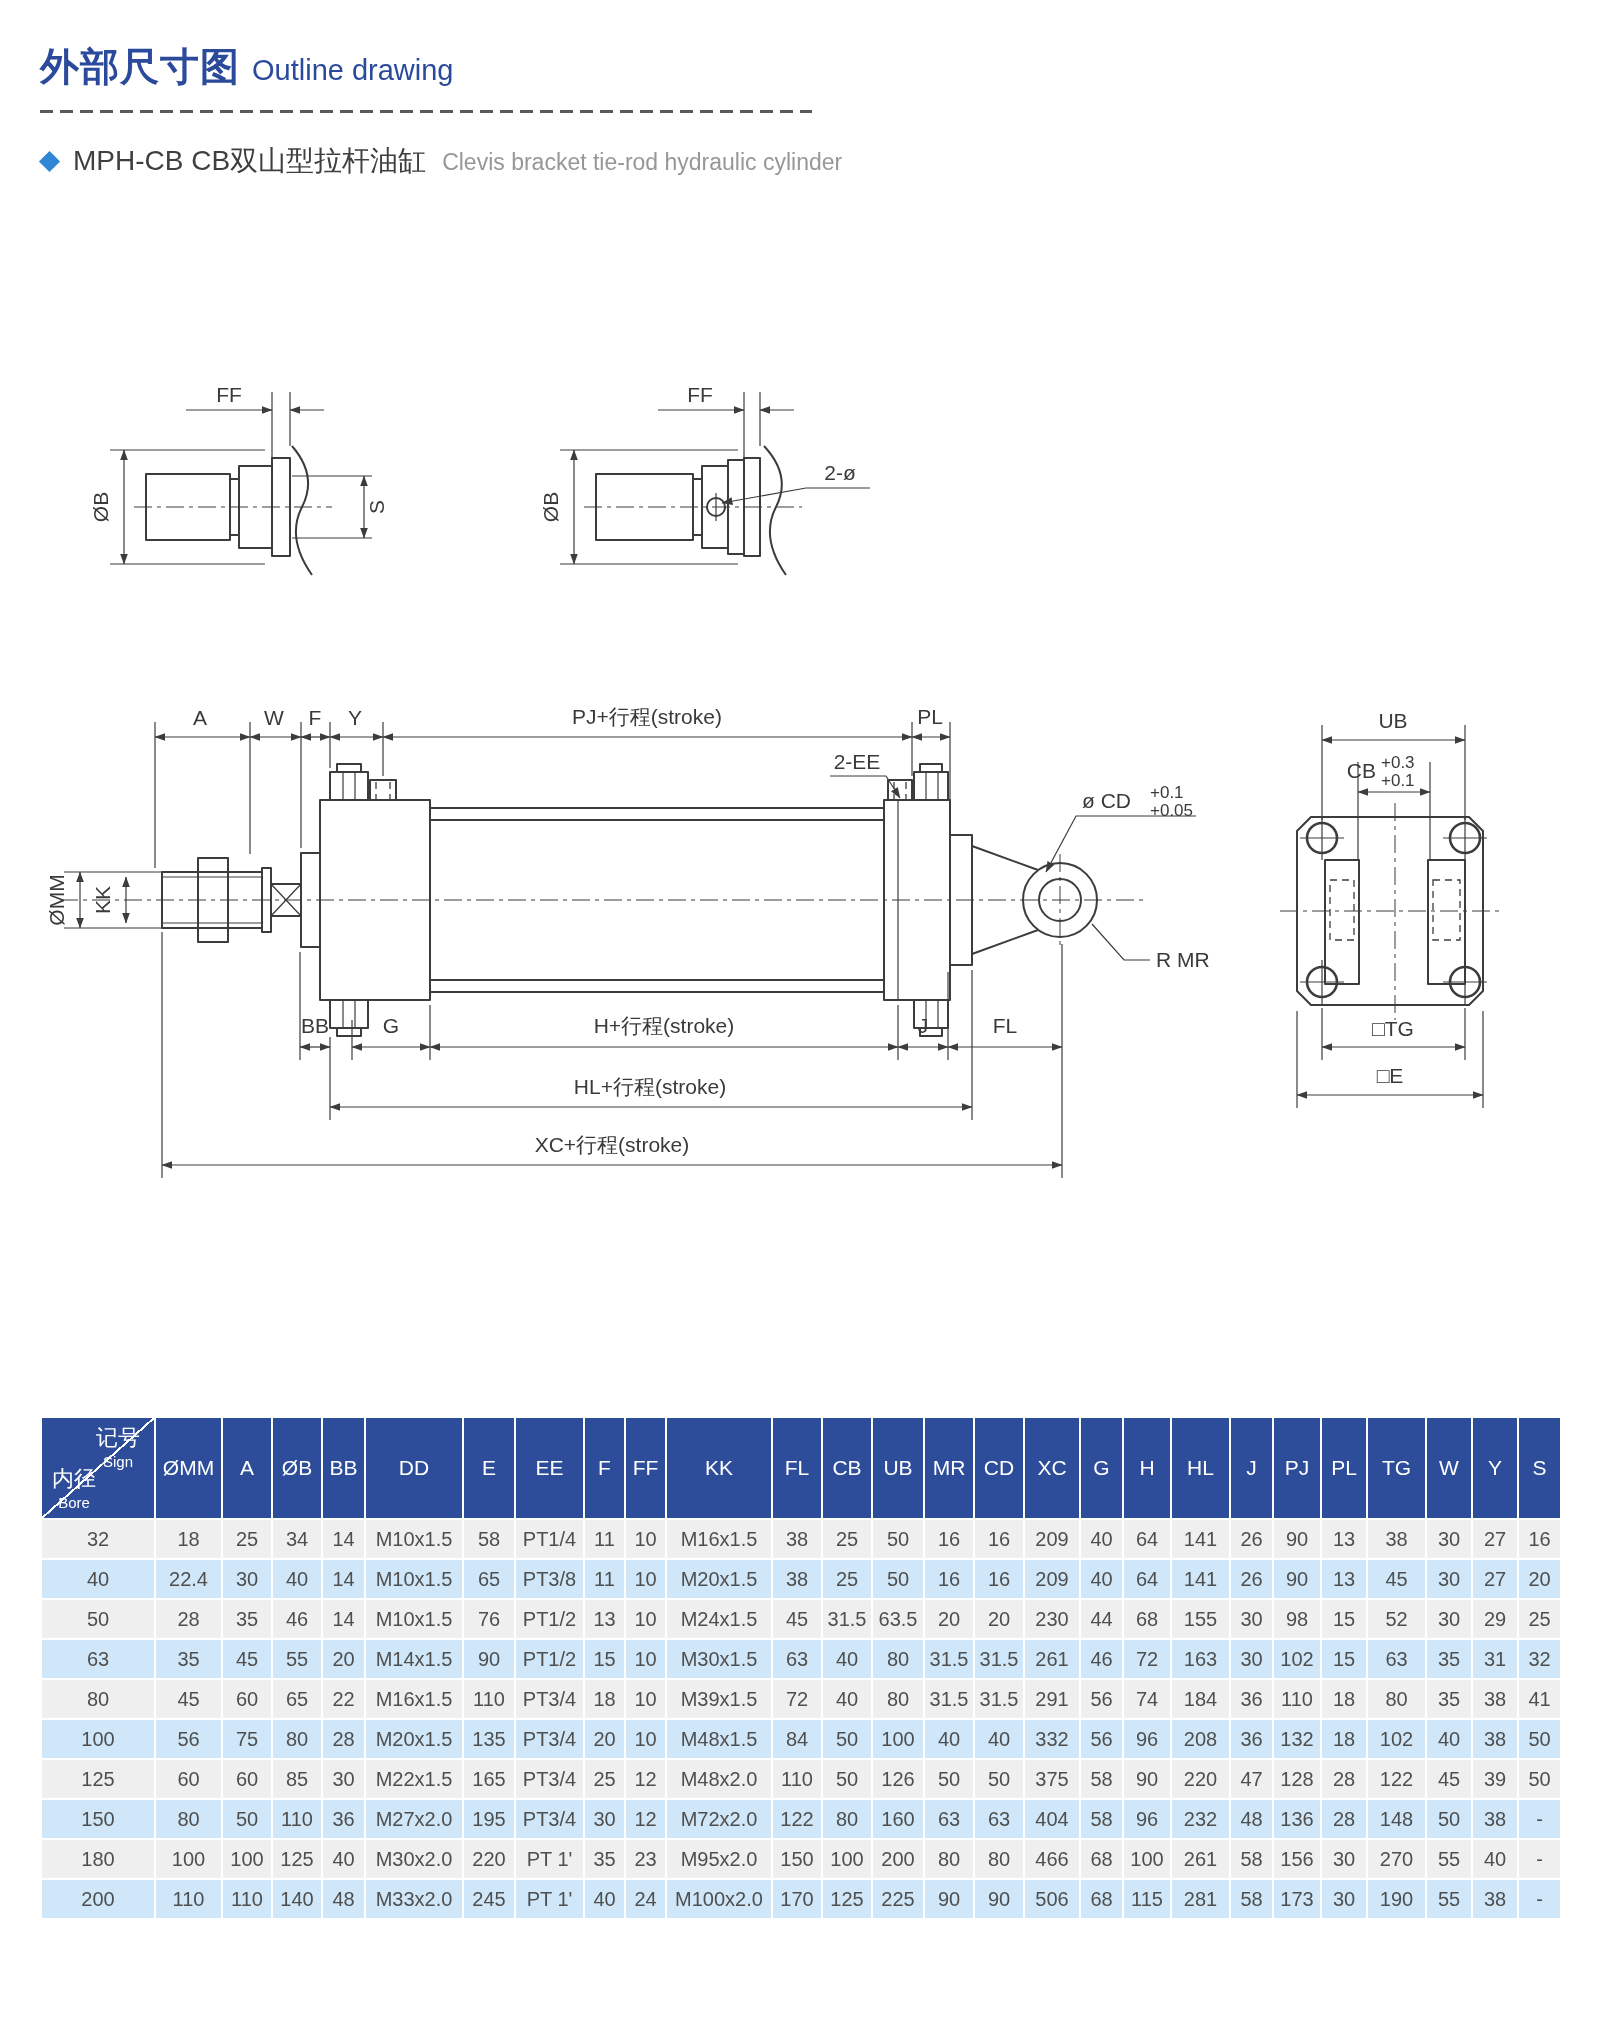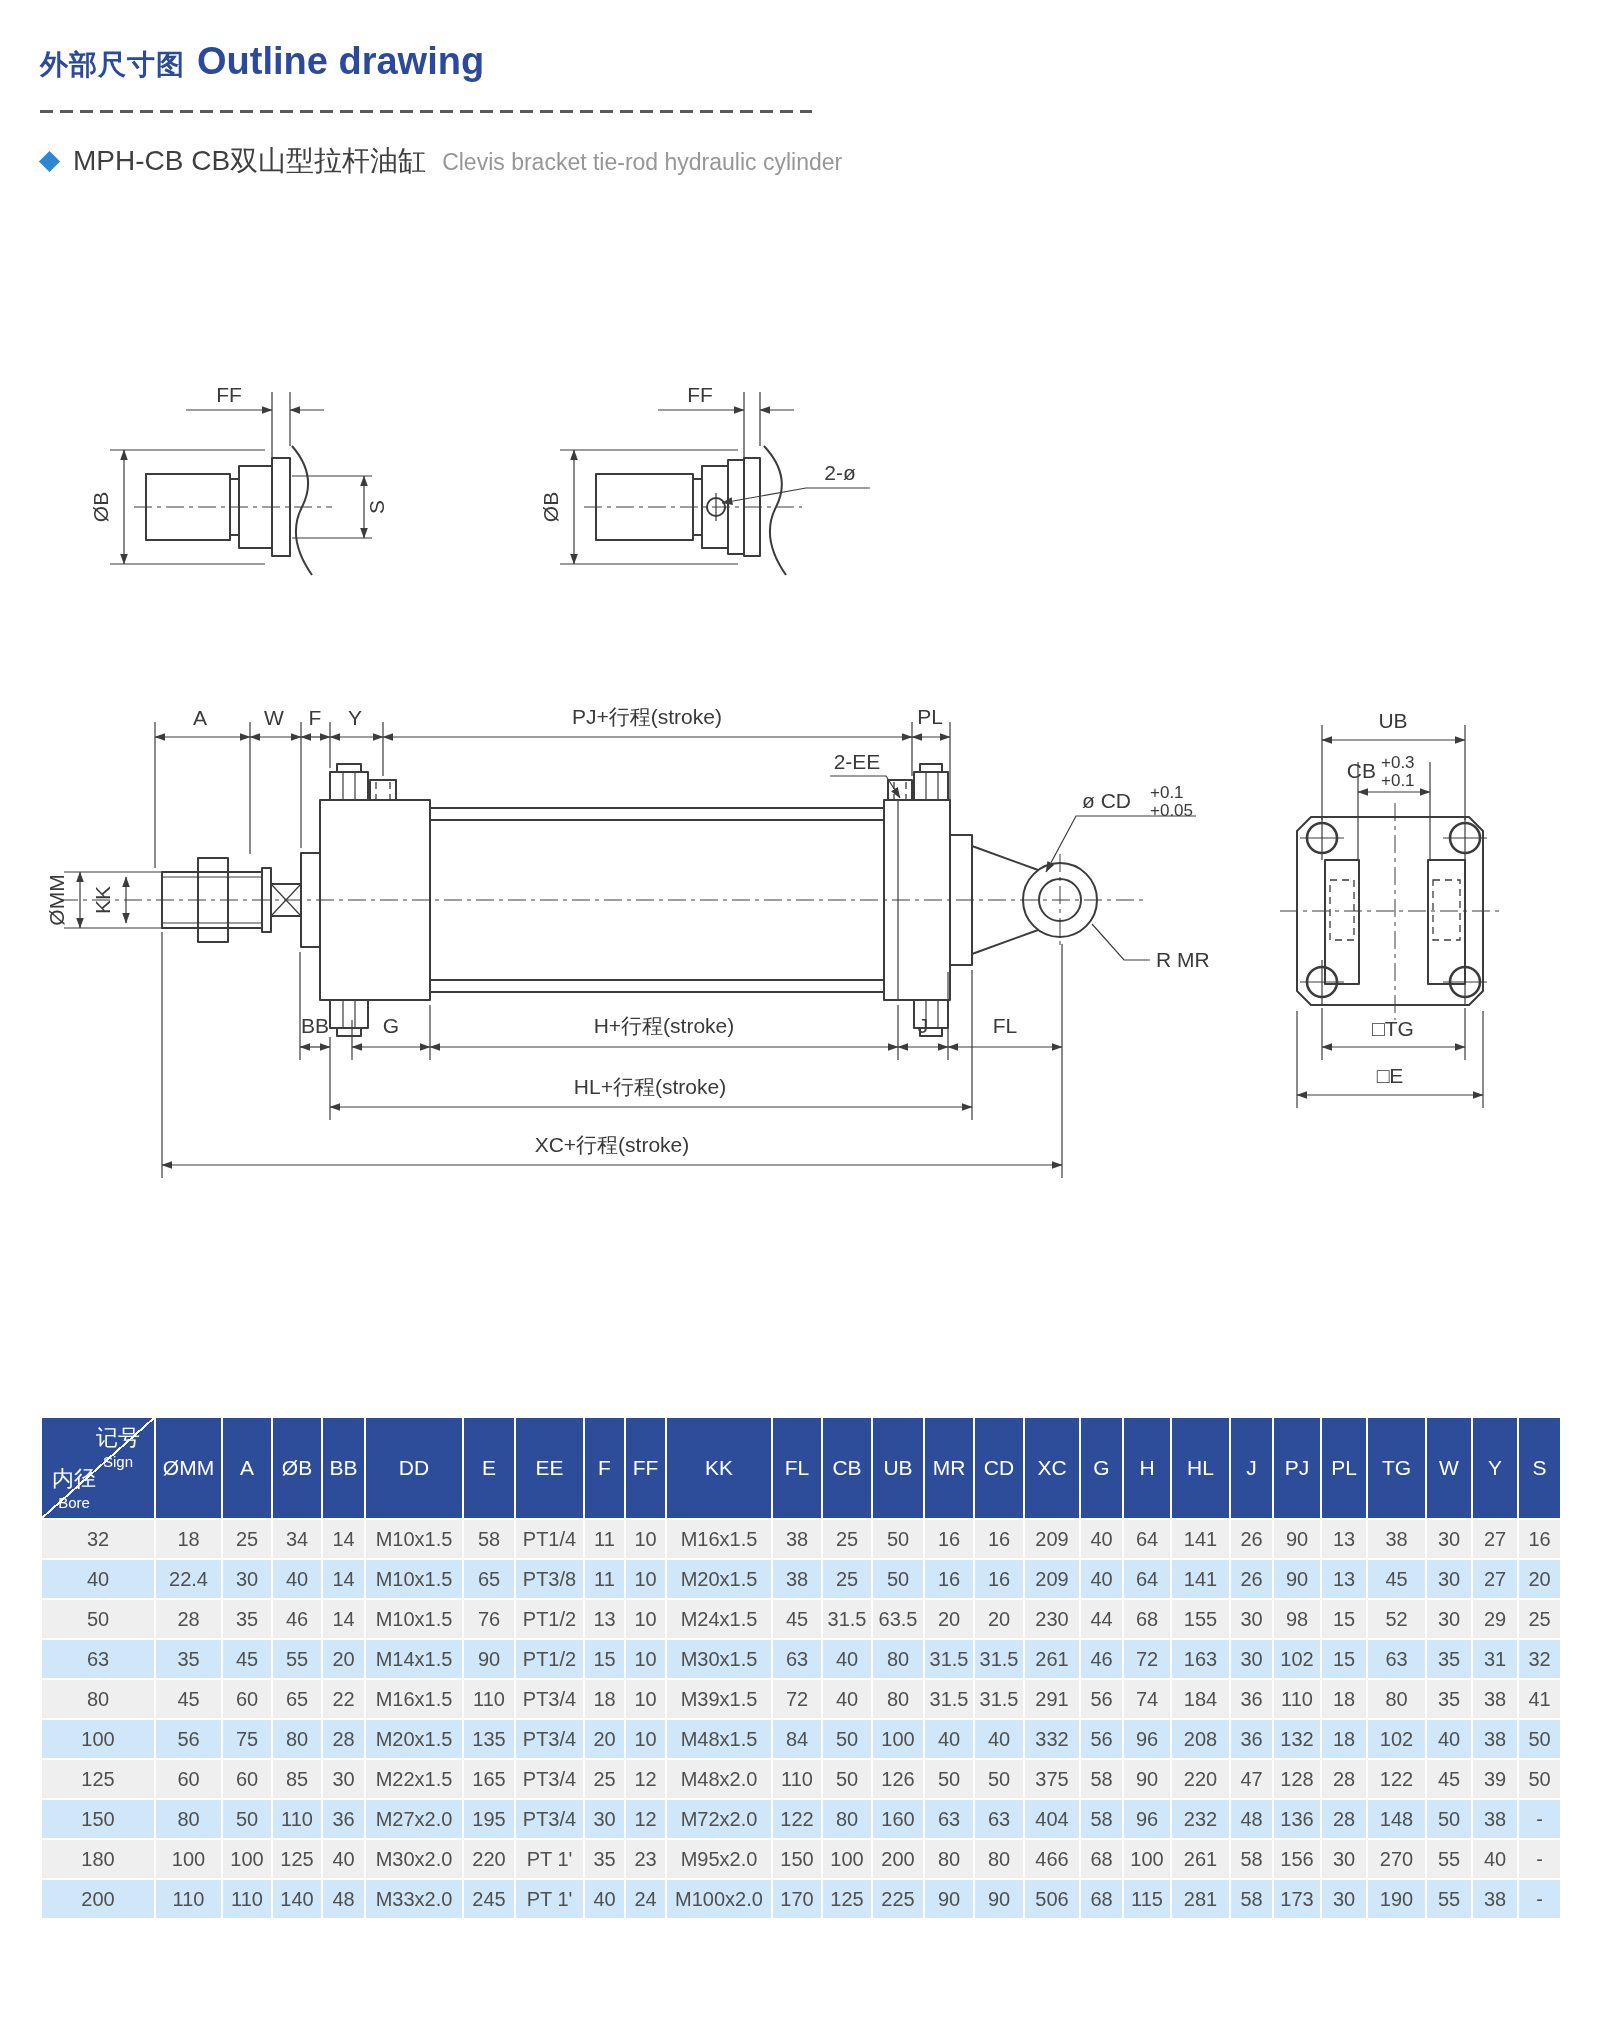--- a/index.html
+++ b/index.html
@@ -2,22 +2,22 @@
 <html><head>
 <meta charset="utf-8">
 <style>
   html,body{margin:0;padding:0;background:#fff;}
   .page{
     position:relative;width:1600px;height:2027px;background:#ffffff;
     font-family:"Liberation Sans","DejaVu Sans",sans-serif;overflow:hidden;
   }
   
   .sec-title{position:absolute;left:40px;white-space:nowrap;color:#2b4a9c;}
-  .sec-title .zh{font-size:28px;font-weight:800;letter-spacing:1px;}
-  .sec-title .en{font-size:38px;font-weight:700;margin-left:12px;}
+  .sec-title .zh{font-size:39px;font-weight:800;letter-spacing:1px;}
+  .sec-title .en{font-size:29px;font-weight:400;margin-left:12px;}
   .dash{
     position:absolute;left:40px;height:3px;
     background:repeating-linear-gradient(to right,#5a5a5a 0 13px,transparent 13px 20px);
   }
   
   .product-line{position:absolute;left:42px;display:flex;align-items:center;}
   .diamond{width:15px;height:15px;background:#2e86d5;transform:rotate(45deg);margin-right:16px;flex:none;}
   .product-line .model{font-size:28px;color:#3f3f3f;font-weight:500;white-space:nowrap;}
   .product-line .sub{font-size:23px;color:#979797;margin-left:16px;padding-top:3px;white-space:nowrap;}
   

